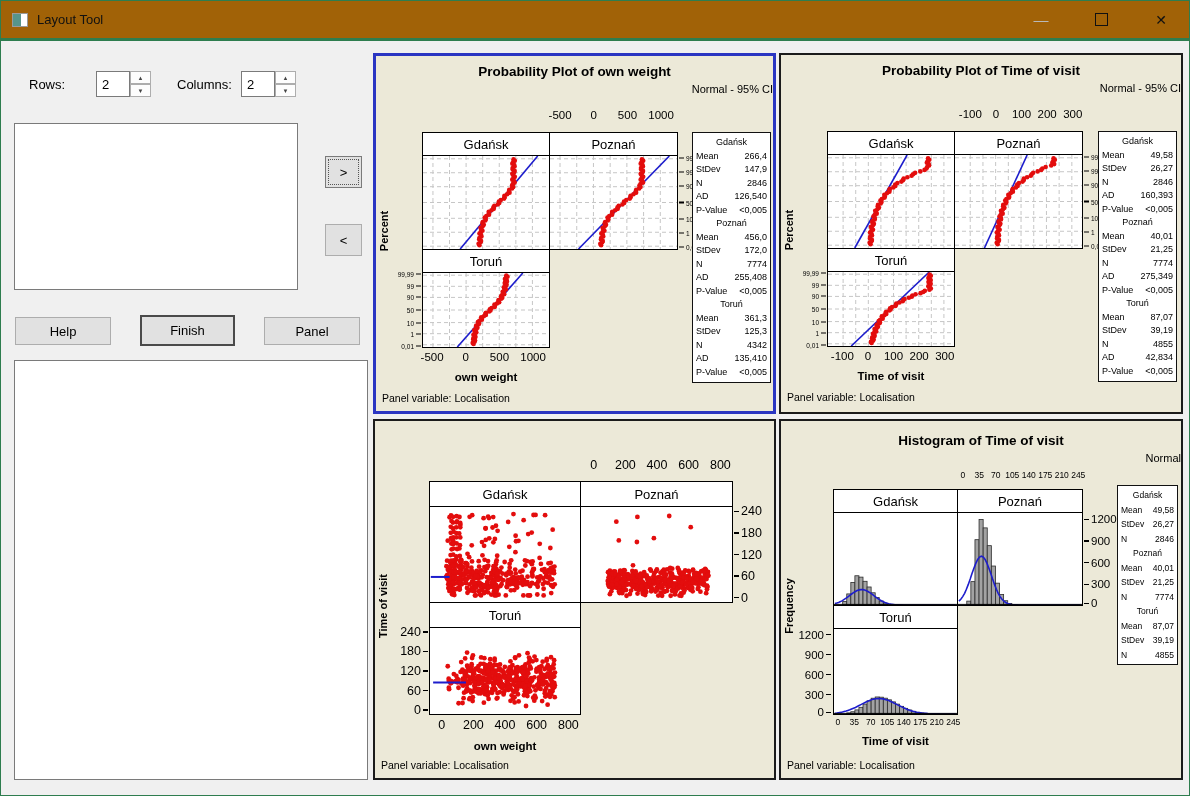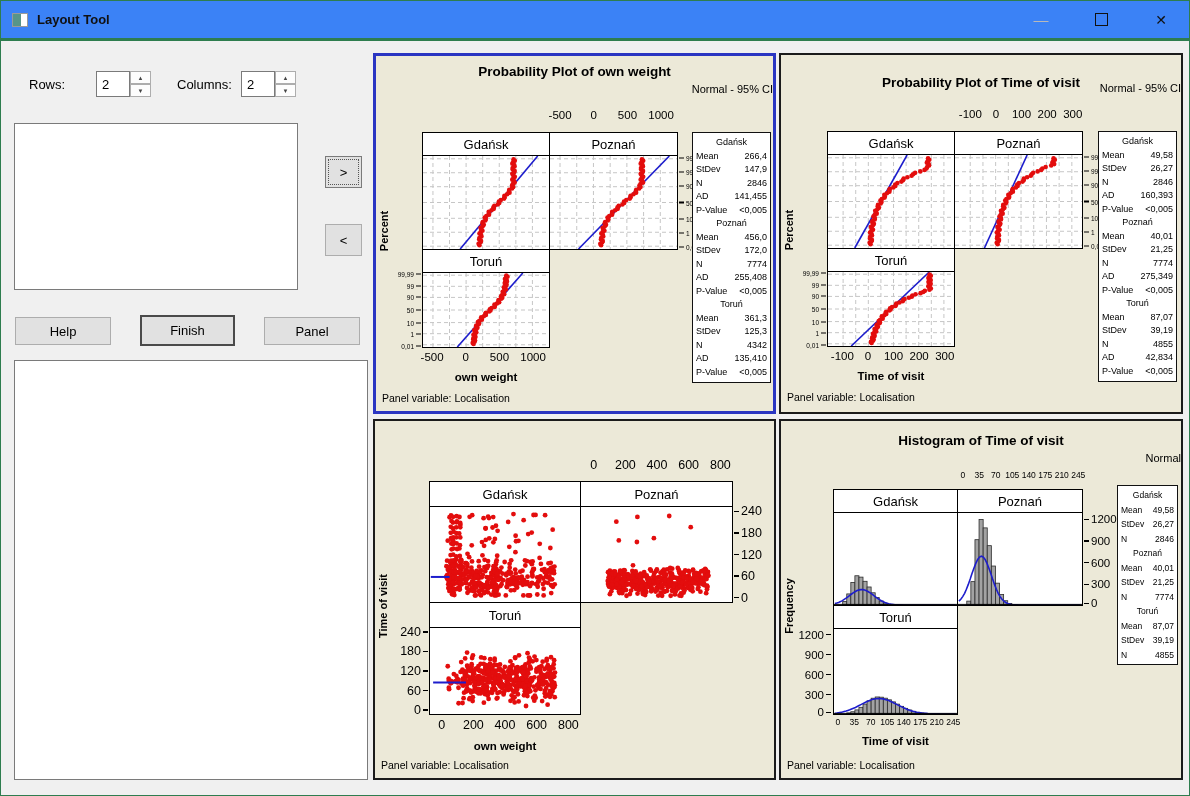--- a/index.html
+++ b/index.html
@@ -1,18 +1,18 @@
 <!DOCTYPE html>
 <html><head>
 <meta charset="utf-8">
 <style>
   html,body{margin:0;padding:0;}
   body{width:1190px;height:796px;position:relative;font-family:"Liberation Sans",sans-serif;background:#f0f0f0;overflow:hidden;}
   .win{position:absolute;inset:0;border:1px solid #2e7d4f;box-sizing:border-box;}
-  .titlebar{position:absolute;left:0;top:0;right:0;height:37px;background:#3b82f6;display:flex;align-items:center;font-weight:bold;}
+  .titlebar{position:absolute;left:0;top:0;right:0;height:37px;background:#a16207;display:flex;align-items:center;}
   .title-underline{position:absolute;left:0;top:37px;right:0;height:3px;background:#2e7d4f;}
   .app-icon{width:16px;height:14px;margin-left:11px;border:1px solid #9a9a9a;background:linear-gradient(90deg,#57958a 0 55%,#ffffff 55%);box-sizing:border-box;}
   .title-text{margin-left:9px;font-size:13px;color:#111;}
   .capbtn{position:absolute;top:5px;width:34px;height:27px;display:flex;align-items:center;justify-content:center;font-size:14px;color:#111;cursor:default;}
   .capbtn.min{color:#b9b9b9;font-size:15px;}
   .maxbox{width:11px;height:11px;border:1.5px solid #111;}
   .body-area{position:absolute;left:1px;top:40px;right:1px;bottom:1px;background:#f0f0f0;}
   .lbl{position:absolute;font-size:13px;color:#000;}
   .spinval{position:absolute;width:34px;height:26px;border:1px solid #7a7a7a;background:#fff;font-size:13px;font-family:"Liberation Sans",sans-serif;padding:0 0 0 5px;box-sizing:border-box;}
   .spinner{position:absolute;width:21px;height:26px;}
@@ -426,21 +426,21 @@
         <div class="lg-row">
           <span>StDev</span>
           <span>147,9</span>
         </div>
         <div class="lg-row">
           <span>N</span>
           <span>2846</span>
         </div>
         <div class="lg-row">
           <span>AD</span>
-          <span>141,455</span>
+          <span>126,540</span>
         </div>
         <div class="lg-row">
           <span>P-Value</span>
           <span>&lt;0,005</span>
         </div>
         <div class="lg-city">Poznań</div>
         <div class="lg-row">
           <span>Mean</span>
           <span>456,0</span>
         </div>
@@ -479,21 +479,21 @@
         </div>
         <div class="lg-row">
           <span>P-Value</span>
           <span>&lt;0,005</span>
         </div>
       </div>
     <div class="pfoot" style="left:6px;top:336px;">Panel variable: Localisation</div>
   </div>
 
   <div class="tile" style="left:778px;top:52px;width:404px;height:361px;">
-    <div class="ptitle" style="top:20px;">Probability Plot of Time of visit</div>
+    <div class="ptitle" style="top:8px;">Probability Plot of Time of visit</div>
     <div class="psub" style="top:27px;">Normal - 95% CI</div>
     <div class="vlab" style="left:0px;top:120px;width:16px;height:110px;">
         <span>Percent</span>
       </div>
     <div class="axis ax-top" style="left:174px;top:53px;width:128px;height:21px;font-size:11.5px;">
         <span class="tk" style="left: 12%;"><span>-100</span><span class="tkmark"></span></span>
         <span class="tk" style="left: 32%;"><span>0</span><span class="tkmark"></span></span>
         <span class="tk" style="left: 52%;"><span>100</span><span class="tkmark"></span></span>
         <span class="tk" style="left: 72%;"><span>200</span><span class="tkmark"></span></span>
         <span class="tk" style="left: 92%;"><span>300</span><span class="tkmark"></span></span>

